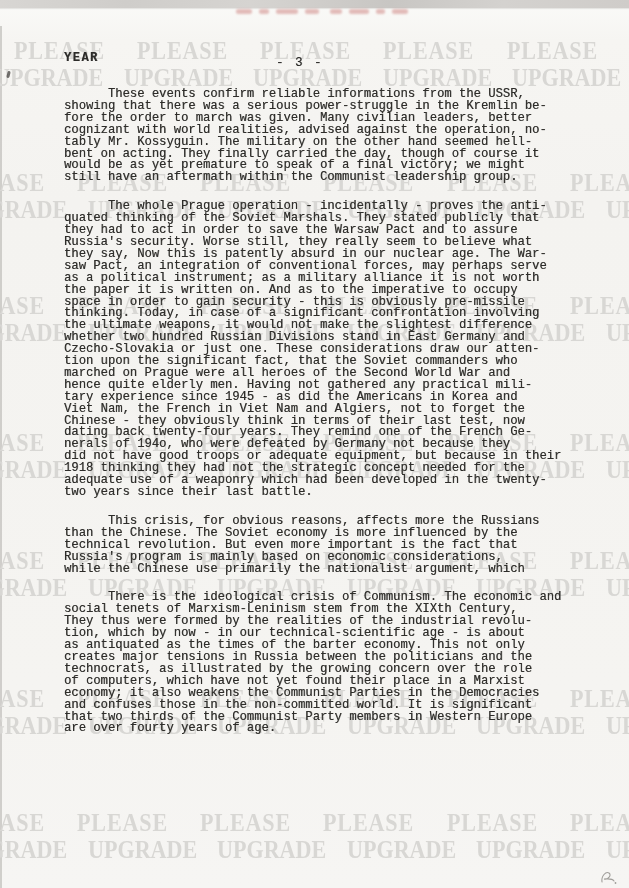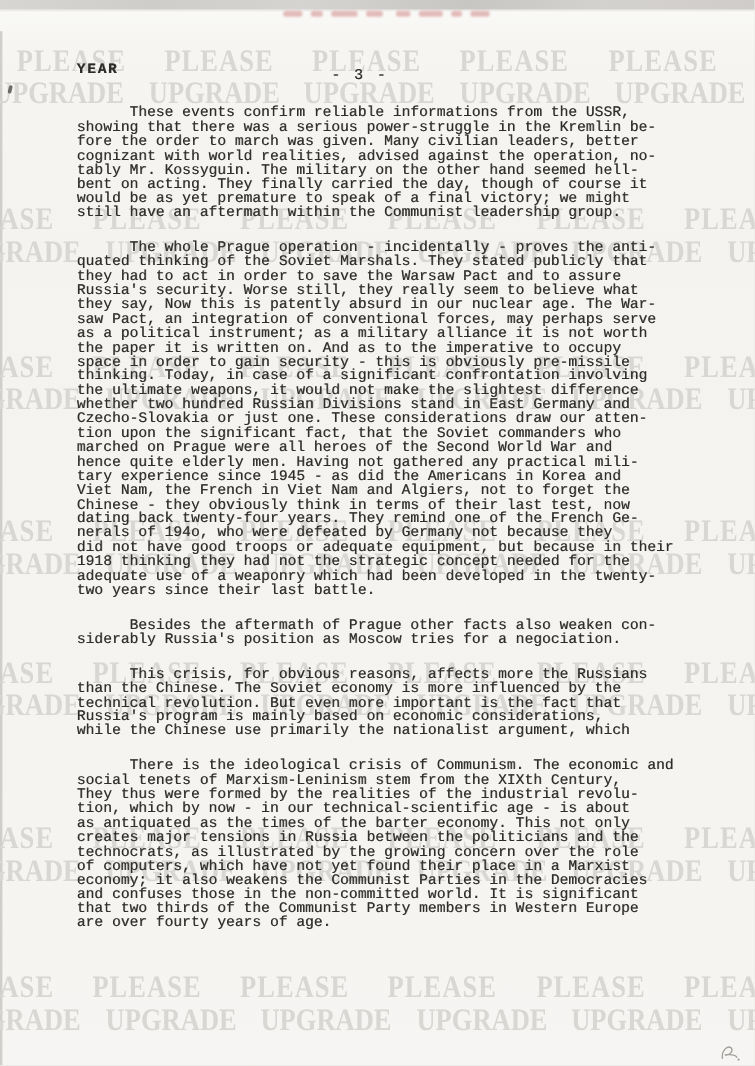--- a/index.html
+++ b/index.html
@@ -214,22 +214,20 @@
 hence quite elderly men. Having not gathered any practical mili-
 tary experience since 1945 - as did the Americans in Korea and
 Viet Nam, the French in Viet Nam and Algiers, not to forget the
 Chinese - they obviously think in terms of their last test, now
 dating back twenty-four years. They remind one of the French Ge-
 nerals of 194o, who were defeated by Germany not because they
 did not have good troops or adequate equipment, but because in their
 1918 thinking they had not the strategic concept needed for the
 adequate use of a weaponry which had been developed in the twenty-
 two years since their last battle.</div>
-    <div class="para">      Besides the aftermath of Prague other facts also weaken con-
-siderably Russia's position as Moscow tries for a negociation.</div>
     <div class="para">      This crisis, for obvious reasons, affects more the Russians
 than the Chinese. The Soviet economy is more influenced by the
 technical revolution. But even more important is the fact that
 Russia's program is mainly based on economic considerations,
 while the Chinese use primarily the nationalist argument, which</div>
     <div class="para">      There is the ideological crisis of Communism. The economic and
 social tenets of Marxism-Leninism stem from the XIXth Century,
 They thus were formed by the realities of the industrial revolu-
 tion, which by now - in our technical-scientific age - is about
 as antiquated as the times of the barter economy. This not only

